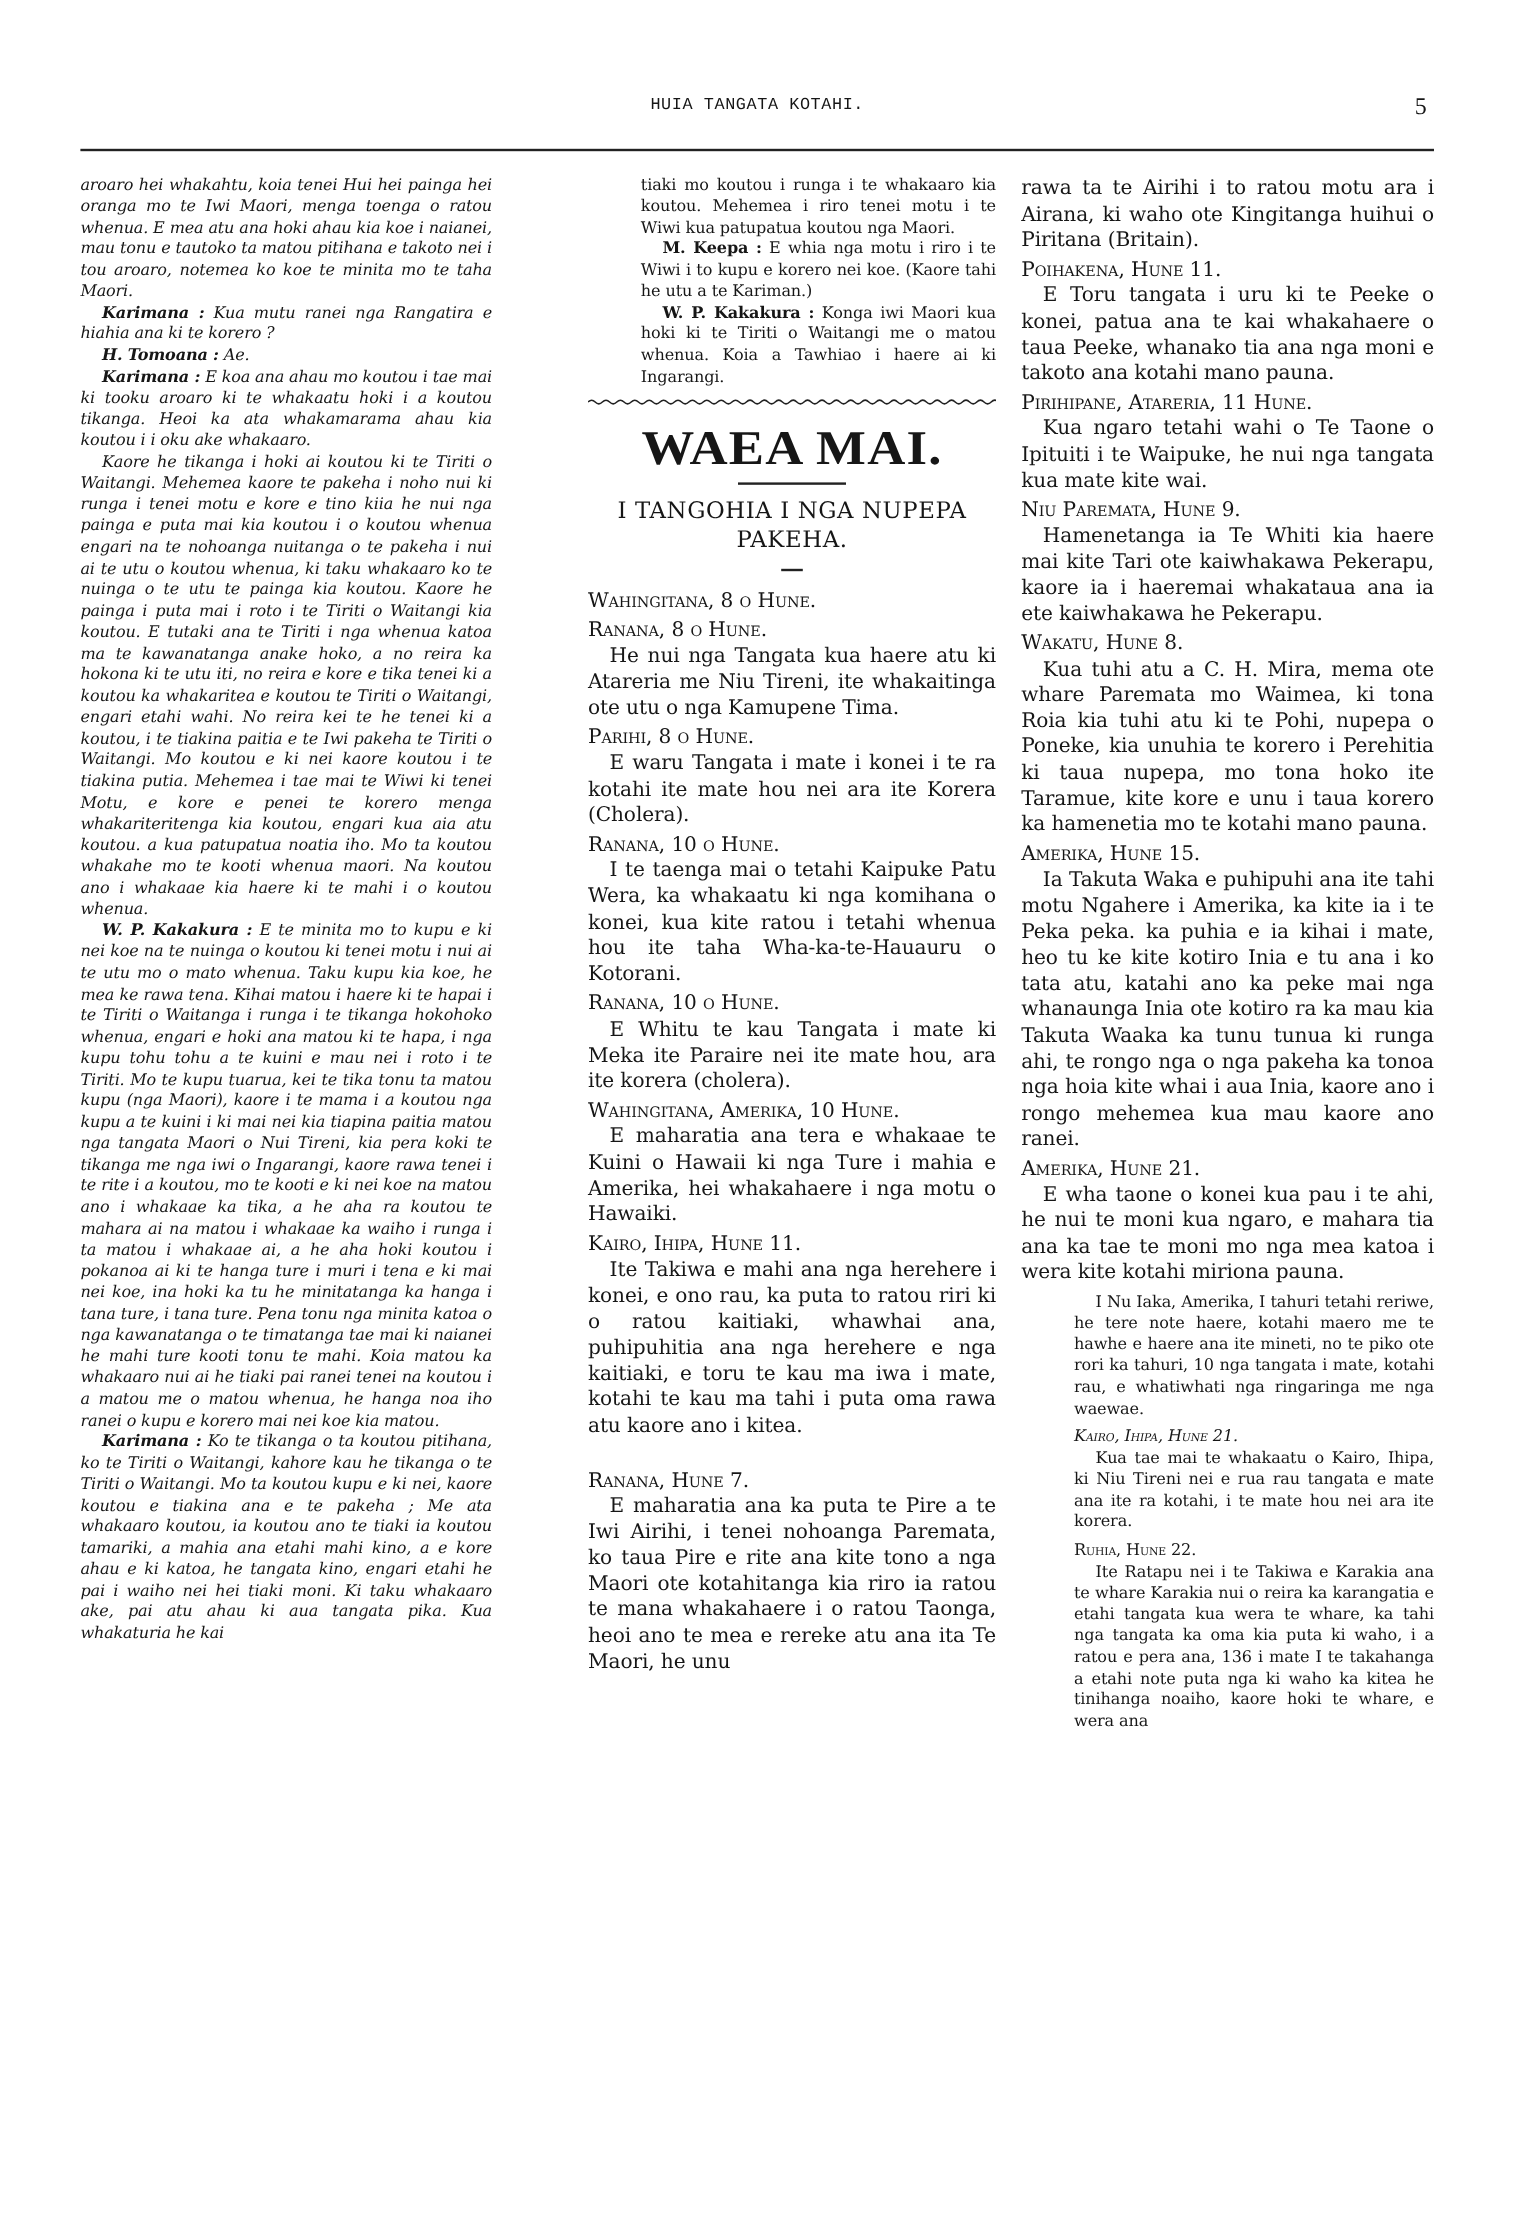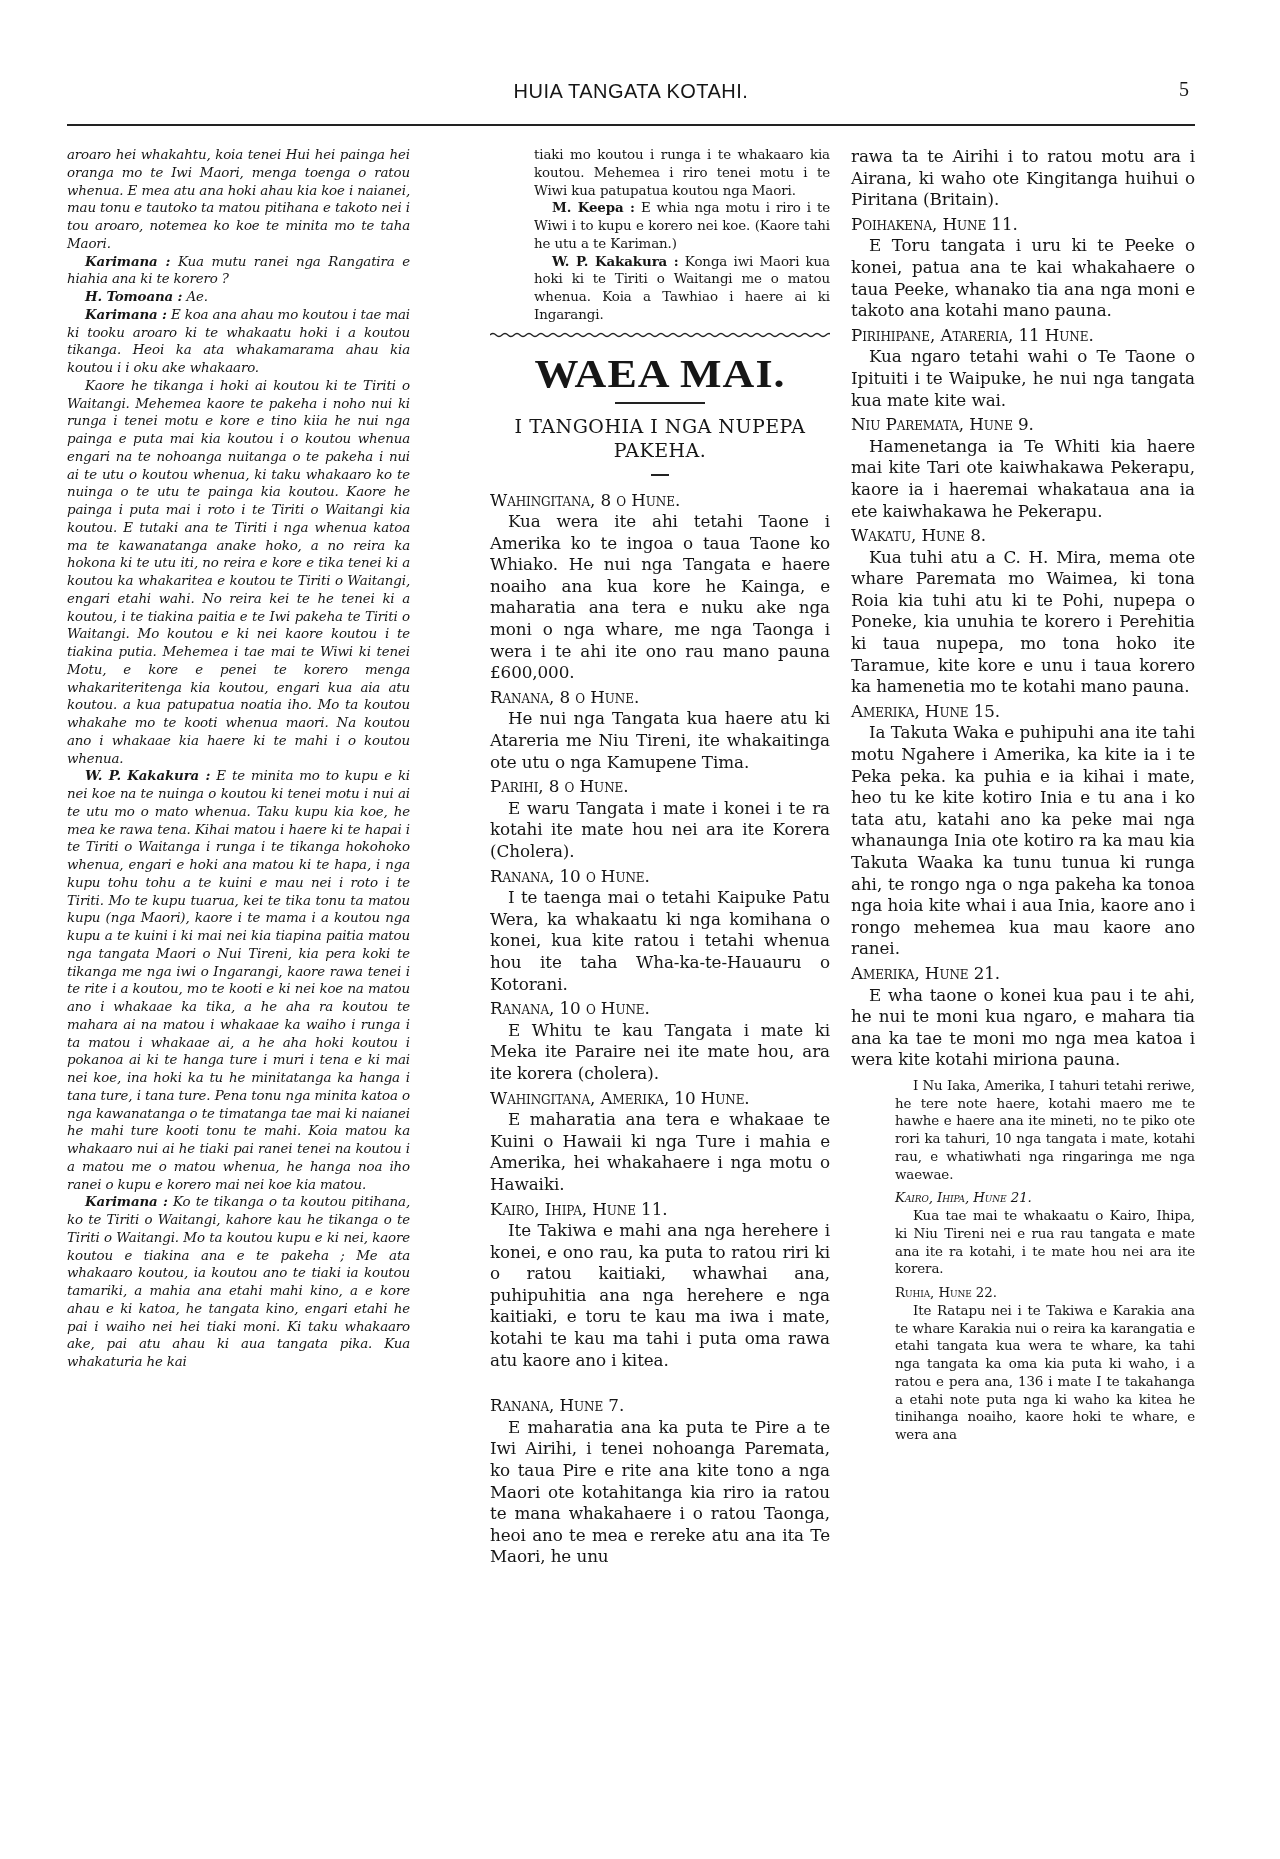--- a/index.html
+++ b/index.html
@@ -1,20 +1,20 @@
 <!DOCTYPE html>
 <html><head>
 <meta charset="utf-8">
 <style>
   html, body { margin: 0; padding: 0; background: #ffffff; }
   body { width: 1280px; height: 1859px; position: relative; overflow: hidden;
          font-family: "DejaVu Serif", "Liberation Serif", serif; color: #161616; }
   .header { position: absolute; top: 78px; left: 67px; width: 1128px; height: 24px; }
   .header .title { position: absolute; left: 0; right: 0; text-align: center;
-        font-family: Liberation Sans, sans-serif; font-size: 20px; letter-spacing: 0.5px; top: 2px; }
+        font-family: Liberation Mono, monospace; font-size: 14px; letter-spacing: 0.5px; top: 2px; }
   .header .pageno { position: absolute; right: 6px; top: 0; font-family: "Liberation Serif", serif; font-size: 20px; }
   .rule { position: absolute; top: 124px; left: 67px; width: 1128px; height: 2px; background: #222; }
   .col { position: absolute; top: 146px; text-align: justify; }
   .col p { margin: 0; text-indent: 18px; }
   .col p.noind { text-indent: 0; }
   .c1 { left: 67px; width: 343px; font-size: 13.4px; line-height: 17.75px; letter-spacing: -0.15px; font-style: italic; }
   .c2 { left: 490px; width: 340px; font-size: 16.8px; line-height: 21.6px; letter-spacing: -0.1px; }
   .c3 { left: 851px; width: 344px; font-size: 16.8px; line-height: 21.6px; letter-spacing: -0.1px; }
   .small { font-size: 13.4px; line-height: 17.75px; margin-left: 44px; }
   .dateline { text-align: left; font-variant: small-caps; text-indent: 0 !important; margin: 2px 0 0 0; }
@@ -58,21 +58,20 @@
     <svg width="340" height="10" viewBox="0 0 340 10" preserveAspectRatio="none">
       <path id="wave" d="M0 5 Q3 2 6 5 Q9 8 12 5 Q15 2 18 5 Q21 8 24 5 Q27 2 30 5 Q33 8 36 5 Q39 2 42 5 Q45 8 48 5 Q51 2 54 5 Q57 8 60 5 Q63 2 66 5 Q69 8 72 5 Q75 2 78 5 Q81 8 84 5 Q87 2 90 5 Q93 8 96 5 Q99 2 102 5 Q105 8 108 5 Q111 2 114 5 Q117 8 120 5 Q123 2 126 5 Q129 8 132 5 Q135 2 138 5 Q141 8 144 5 Q147 2 150 5 Q153 8 156 5 Q159 2 162 5 Q165 8 168 5 Q171 2 174 5 Q177 8 180 5 Q183 2 186 5 Q189 8 192 5 Q195 2 198 5 Q201 8 204 5 Q207 2 210 5 Q213 8 216 5 Q219 2 222 5 Q225 8 228 5 Q231 2 234 5 Q237 8 240 5 Q243 2 246 5 Q249 8 252 5 Q255 2 258 5 Q261 8 264 5 Q267 2 270 5 Q273 8 276 5 Q279 2 282 5 Q285 8 288 5 Q291 2 294 5 Q297 8 300 5 Q303 2 306 5 Q309 8 312 5 Q315 2 318 5 Q321 8 324 5 Q327 2 330 5 Q333 8 336 5 Q339 2 342 5" fill="none" stroke="#222" stroke-width="1.3"></path>
     </svg>
   </div>
   <div class="bighead">WAEA MAI.</div>
   <div class="shortrule"></div>
   <p class="subhead">I TANGOHIA I NGA NUPEPA PAKEHA.</p>
   <div class="dash"></div>
 
   <p class="dateline">Wahingitana, 8 o Hune.</p>
-  <p>Kua wera ite ahi tetahi Taone i Amerika ko te ingoa o taua Taone ko Whiako. He nui nga Tangata e haere noaiho ana kua kore he Kainga, e maharatia ana tera e nuku ake nga moni o nga whare, me nga Taonga i wera i te ahi ite ono rau mano pauna £600,000.</p>
   <p class="dateline">Ranana, 8 o Hune.</p>
   <p>He nui nga Tangata kua haere atu ki Atareria me Niu Tireni, ite whakaitinga ote utu o nga Kamupene Tima.</p>
   <p class="dateline">Parihi, 8 o Hune.</p>
   <p>E waru Tangata i mate i konei i te ra kotahi ite mate hou nei ara ite Korera (Cholera).</p>
   <p class="dateline">Ranana, 10 o Hune.</p>
   <p>I te taenga mai o tetahi Kaipuke Patu Wera, ka whakaatu ki nga komihana o konei, kua kite ratou i tetahi whenua hou ite taha Wha-ka-te-Hauauru o Kotorani.</p>
   <p class="dateline">Ranana, 10 o Hune.</p>
   <p>E Whitu te kau Tangata i mate ki Meka ite Paraire nei ite mate hou, ara ite korera (cholera).</p>
   <p class="dateline" style="text-align:left;">Wahingitana, Amerika, 10 Hune.</p>
   <p>E maharatia ana tera e whakaae te Kuini o Hawaii ki nga Ture i mahia e Amerika, hei whakahaere i nga motu o Hawaiki.</p>

